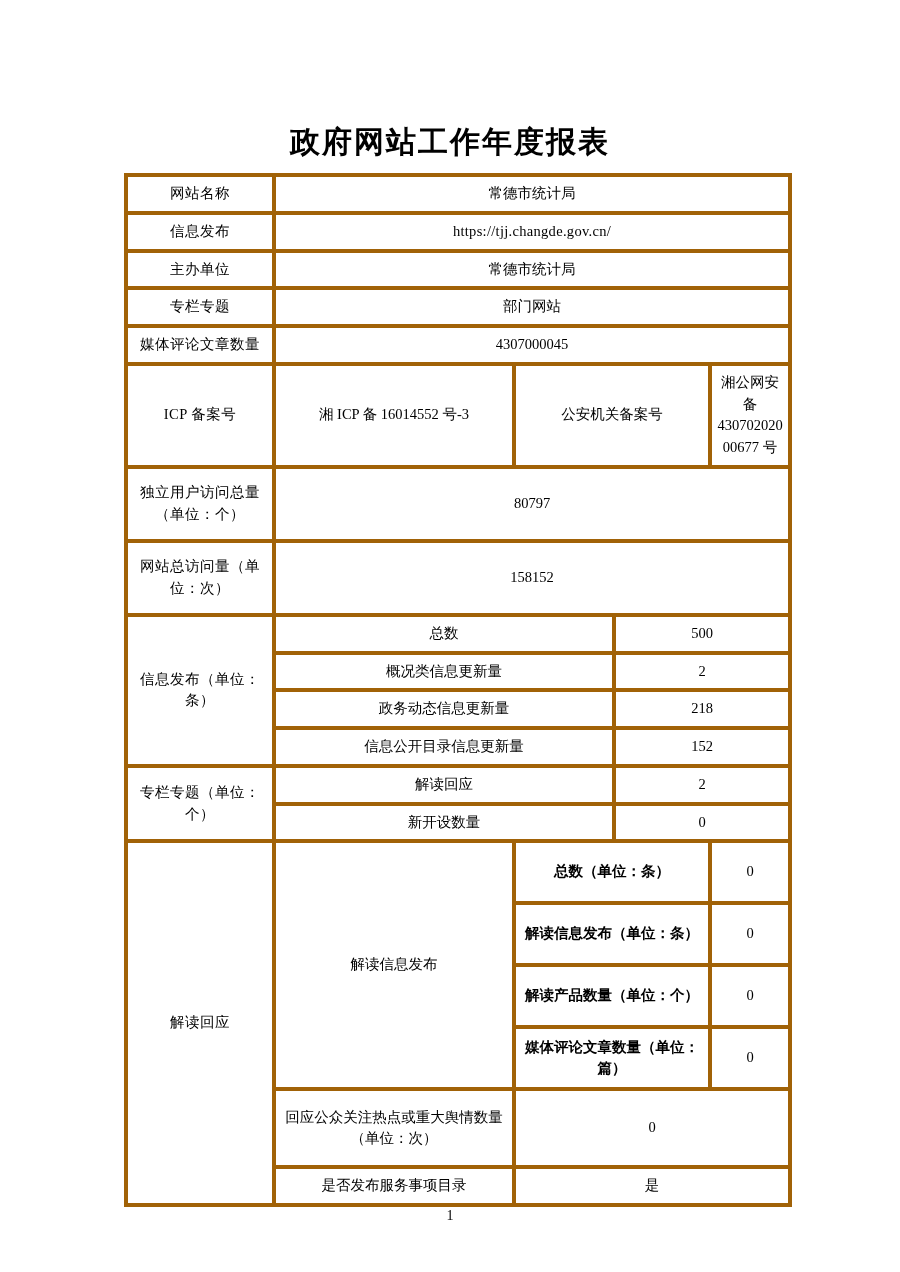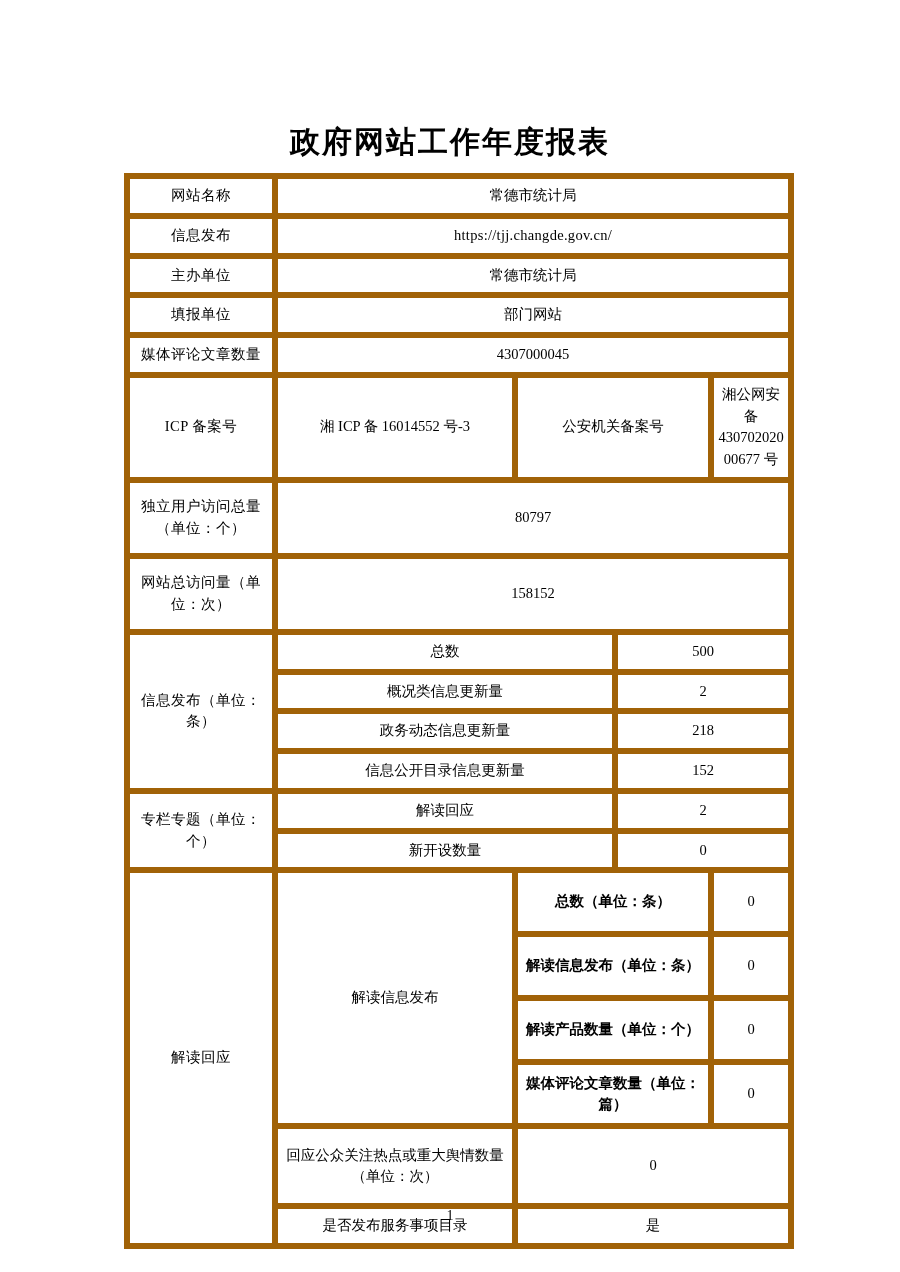--- a/index.html
+++ b/index.html
@@ -44,21 +44,21 @@
     letter-spacing: 0.5px;
   }
   table.report {
     border-collapse: collapse;
     width: 664px;
     margin-top: 10px;
     margin-left: 62px;
     table-layout: fixed;
   }
   table.report td {
-    border: 6px solid #a16207;
+    border: 4px solid #a16207;
     font-size: 14.5px;
     text-align: center;
     vertical-align: middle;
     padding: 6px 4px;
     line-height: 1.5;
     word-wrap: break-word;
   }
   .cell-label {
     letter-spacing: 0.5px;
   }
@@ -102,21 +102,21 @@
       </tr>
       <tr>
         <td class="cell-label">信息发布</td>
         <td colspan="5" class="nowrap-url">https://tjj.changde.gov.cn/</td>
       </tr>
       <tr>
         <td class="cell-label">主办单位</td>
         <td colspan="5">常德市统计局</td>
       </tr>
       <tr>
-        <td class="cell-label">填报单位</td>
+        <td class="cell-label">专栏专题</td>
         <td colspan="5">部门网站</td>
       </tr>
       <tr>
         <td class="cell-label">媒体评论文章数量</td>
         <td colspan="5">4307000045</td>
       </tr>
       <tr>
         <td class="cell-label" style="height:76px">ICP 备案号</td>
         <td colspan="2">湘 ICP 备 16014552 号-3</td>
         <td colspan="2">公安机关备案号</td>

